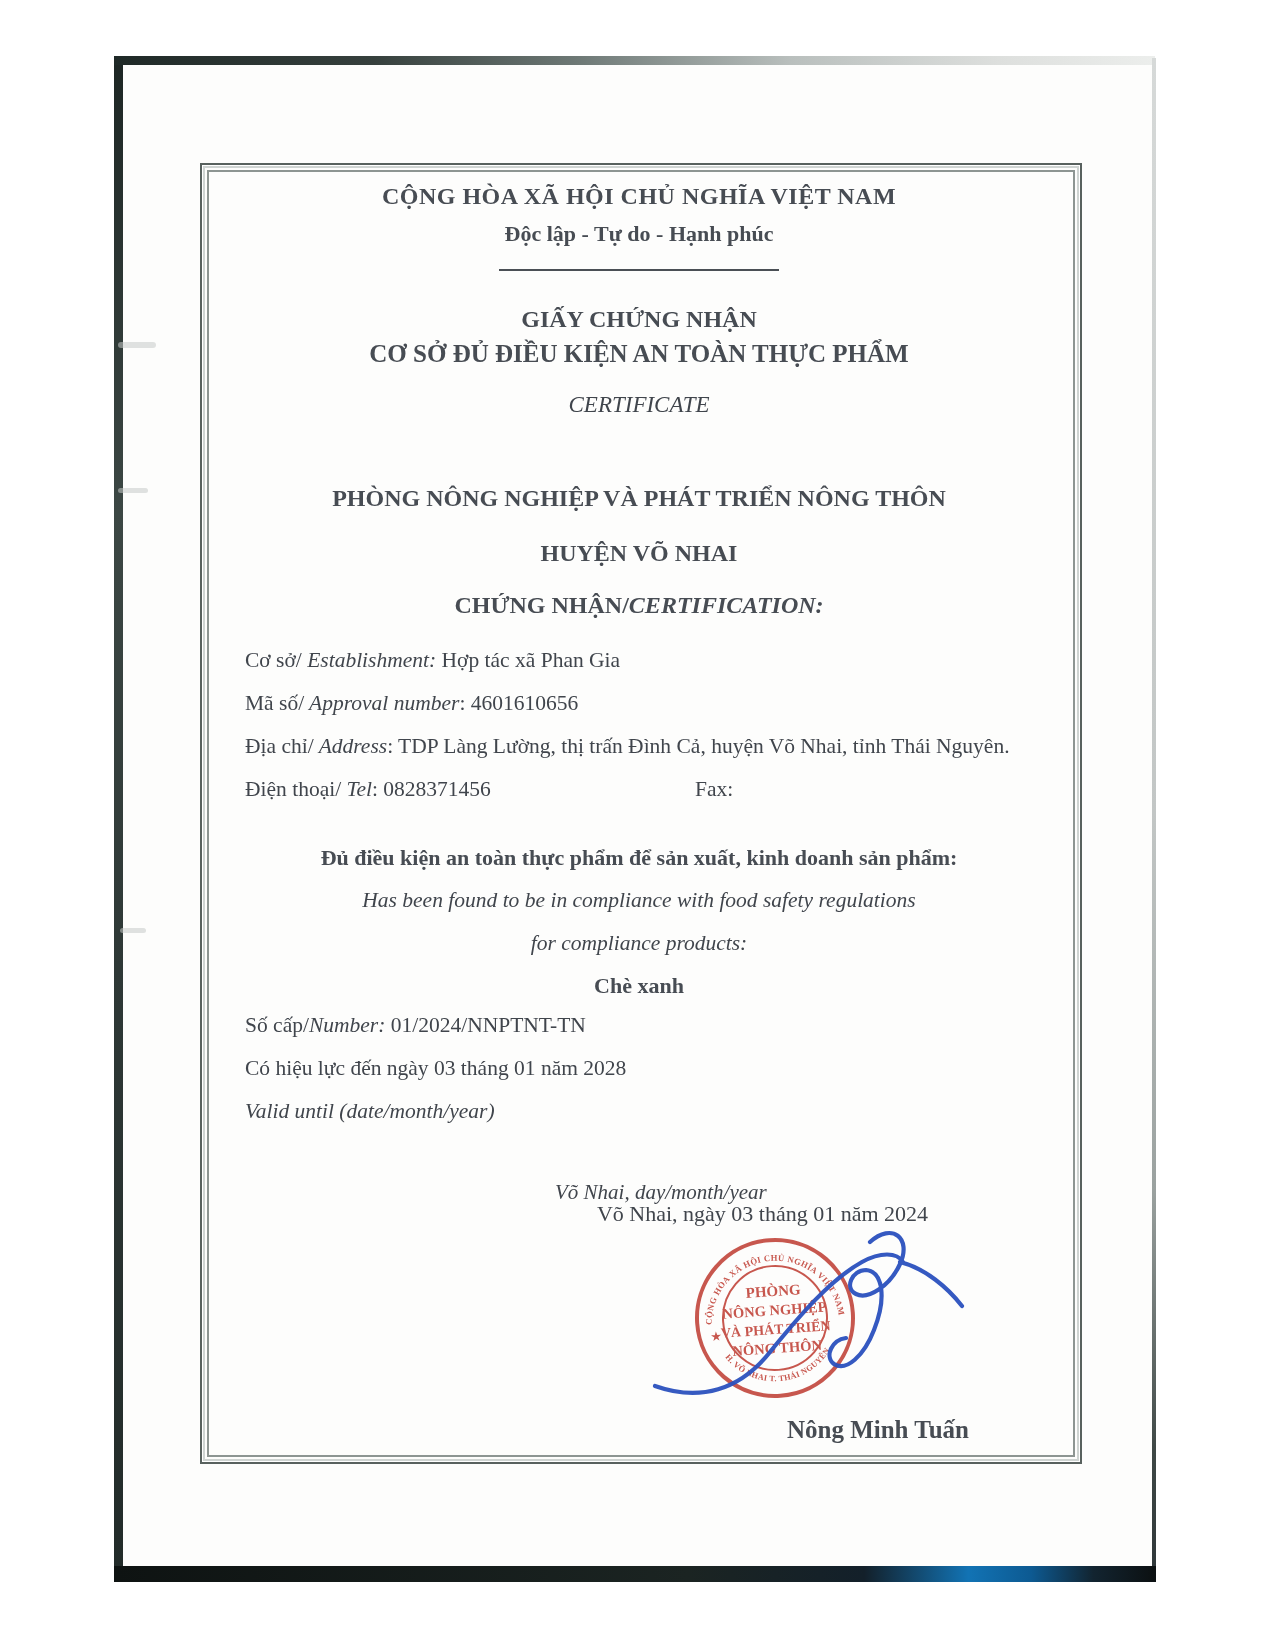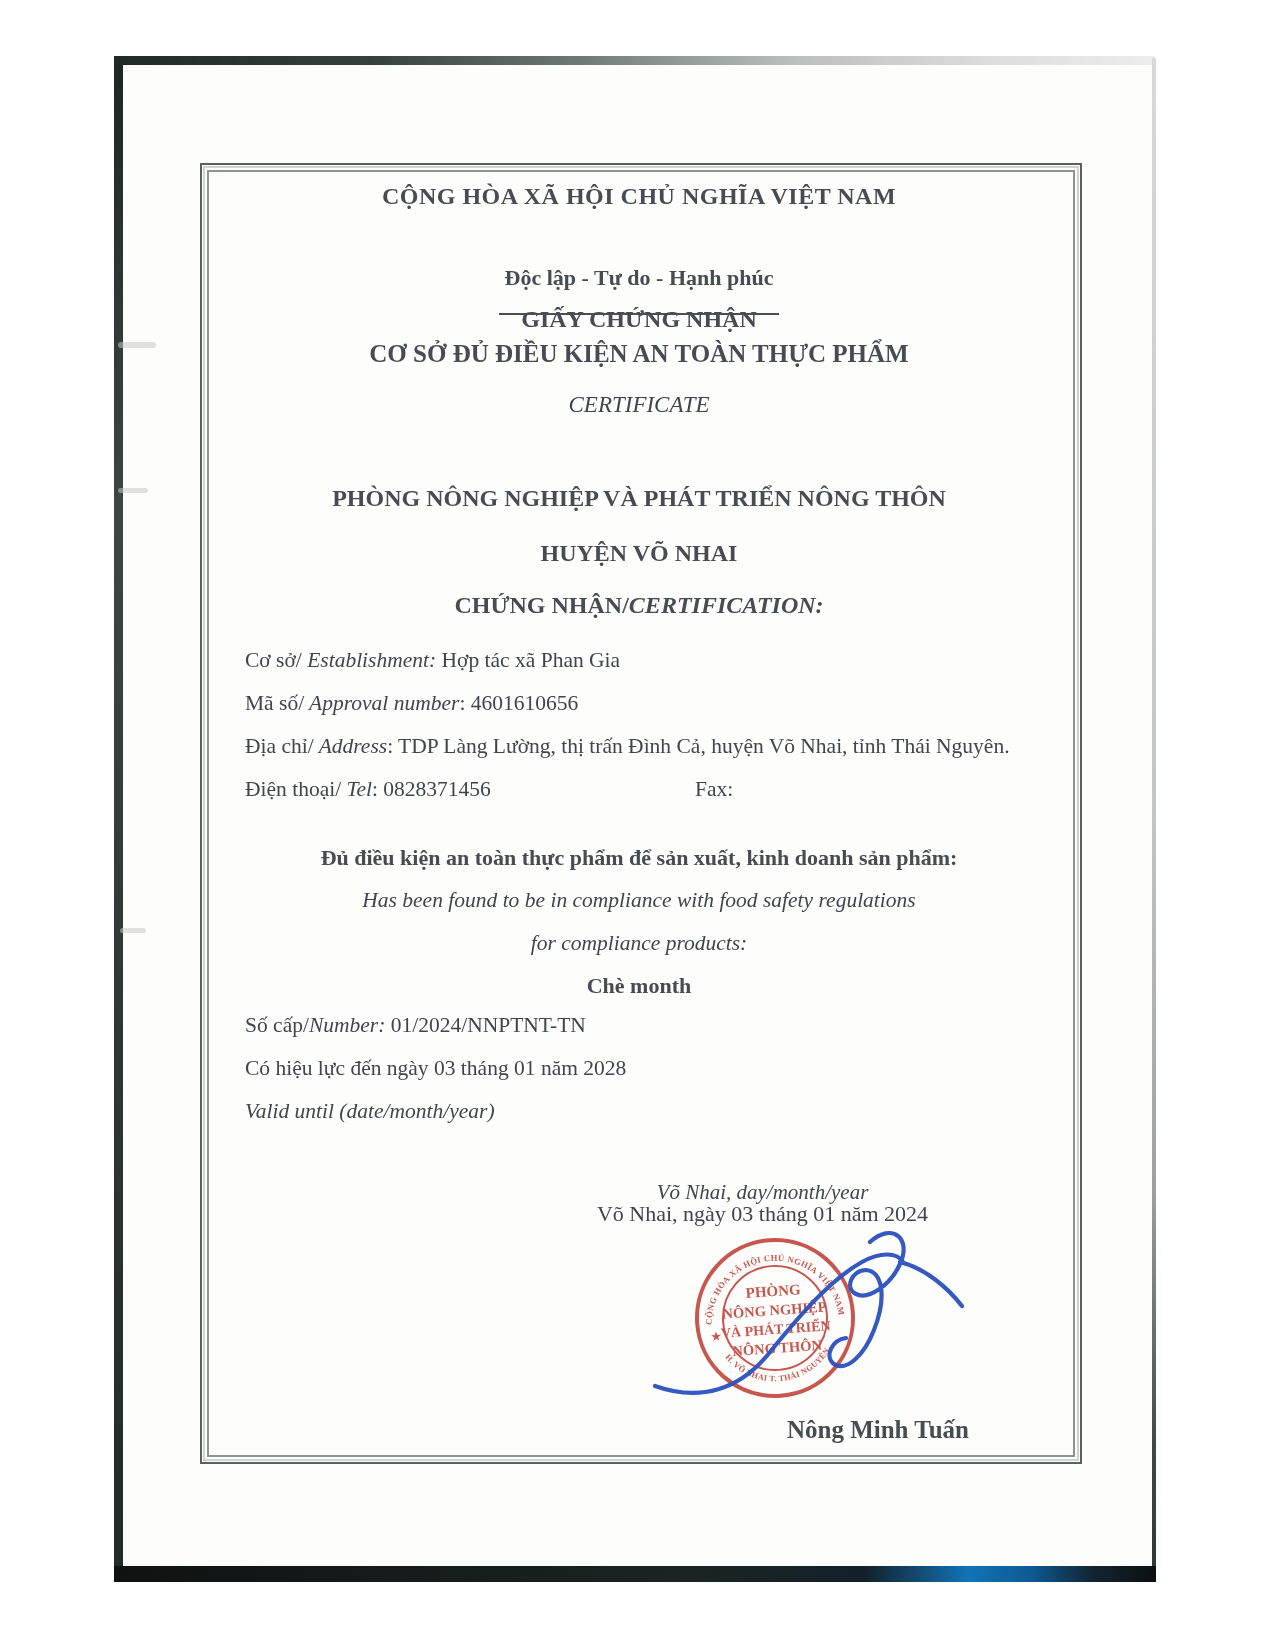--- a/index.html
+++ b/index.html
@@ -21,21 +21,21 @@
   .frame{left:200px;top:163px;width:878px;height:1297px;
     border:2px solid #58615e;
     box-shadow:inset 0 0 0 1px #ffffff,inset 0 0 0 3px #cfd4d2;}
   .frame-inner{left:5px;top:5px;right:5px;bottom:5px;border:2px solid #8d9592;}
   
   .ctr{left:200px;width:878px;text-align:center;}
   .b{font-weight:bold;}
   .i{font-style:italic;}
   .dark{color:#474c53;}
   .fld{left:245px;width:820px;font-size:21.5px;}
-  .motto-line{display:inline-block;border-bottom:2px solid #4a4f55;padding:0 6px 22px 6px;margin-top:44px;}
+  .motto-line{display:inline-block;border-bottom:2px solid #4a4f55;padding:0 6px 22px 6px;}
   .sig-svg,.stamp-svg{pointer-events:none;}
 </style>
 </head>
 <body>
 
 <div class="canvas">
 
   <div class="abs paper"></div>
   <div class="abs edge-left"></div>
   <div class="abs edge-top"></div>
@@ -74,30 +74,30 @@
     <span>Địa chỉ/</span><span class="i"> Address</span><span>: TDP Làng Lường, thị trấn Đình Cả, huyện Võ Nhai, tỉnh Thái Nguyên.</span>
   </div>
   <div class="abs fld" style="top:777px;">
     <span>Điện thoại/</span><span class="i"> Tel</span><span>: 0828371456</span>
   </div>
   <div class="abs" style="left:695px;top:777px;font-size:21.5px;">Fax:</div>
 
   <div class="abs ctr b dark" style="top:845px;font-size:22px;">Đủ điều kiện an toàn thực phẩm để sản xuất, kinh doanh sản phẩm:</div>
   <div class="abs ctr i" style="top:888px;font-size:21.5px;">Has been found to be in compliance with food safety regulations</div>
   <div class="abs ctr i" style="top:931px;font-size:21.5px;">for compliance products:</div>
-  <div class="abs ctr b dark" style="top:973px;font-size:22px;">Chè month</div>
+  <div class="abs ctr b dark" style="top:973px;font-size:22px;">Chè xanh</div>
 
   <div class="abs fld" style="top:1013px;">
     <span>Số cấp/</span><span class="i">Number:</span><span> 01/2024/NNPTNT-TN</span>
   </div>
   <div class="abs fld" style="top:1056px;">Có hiệu lực đến ngày 03 tháng 01 năm 2028</div>
   <div class="abs fld i" style="top:1099px;">Valid until (date/month/year)</div>
 
   <div class="abs" style="left:555px;top:1201px;width:415px;text-align:center;font-size:22px;">Võ Nhai, ngày 03 tháng 01 năm 2024</div>
-  <div class="abs i" style="left:555px;top:1180px;width:415px;text-align:center;font-size:21px;font-style:italic;">Võ Nhai, day/month/year</div>
+  <div class="abs i" style="left:555px;top:1180px;width:415px;text-align:left;font-size:21px;font-style:italic;">Võ Nhai, day/month/year</div>
 
   <svg class="abs stamp-svg" style="left:690px;top:1232px;opacity:.9;" width="170" height="172" viewBox="0 0 170 172">
     <g transform="rotate(-4 85 86)" font-family="Liberation Serif, DejaVu Serif, serif" font-weight="bold">
       <circle cx="85" cy="86" r="78" fill="none" stroke-width="4" stroke="#c2463c"></circle>
       <circle cx="85" cy="86" r="52" fill="none" stroke-width="2" stroke="#c2463c"></circle>
       <defs>
         <path id="arcTop" d="M 22,104 A 64,64 0 1 1 148,104" fill="none"></path>
         <path id="arcBottom" d="M 30,118 A 64,64 0 0 0 140,118" fill="none"></path>
       </defs>
       <text font-size="8.6" letter-spacing="0.4" fill="#c2463c">

